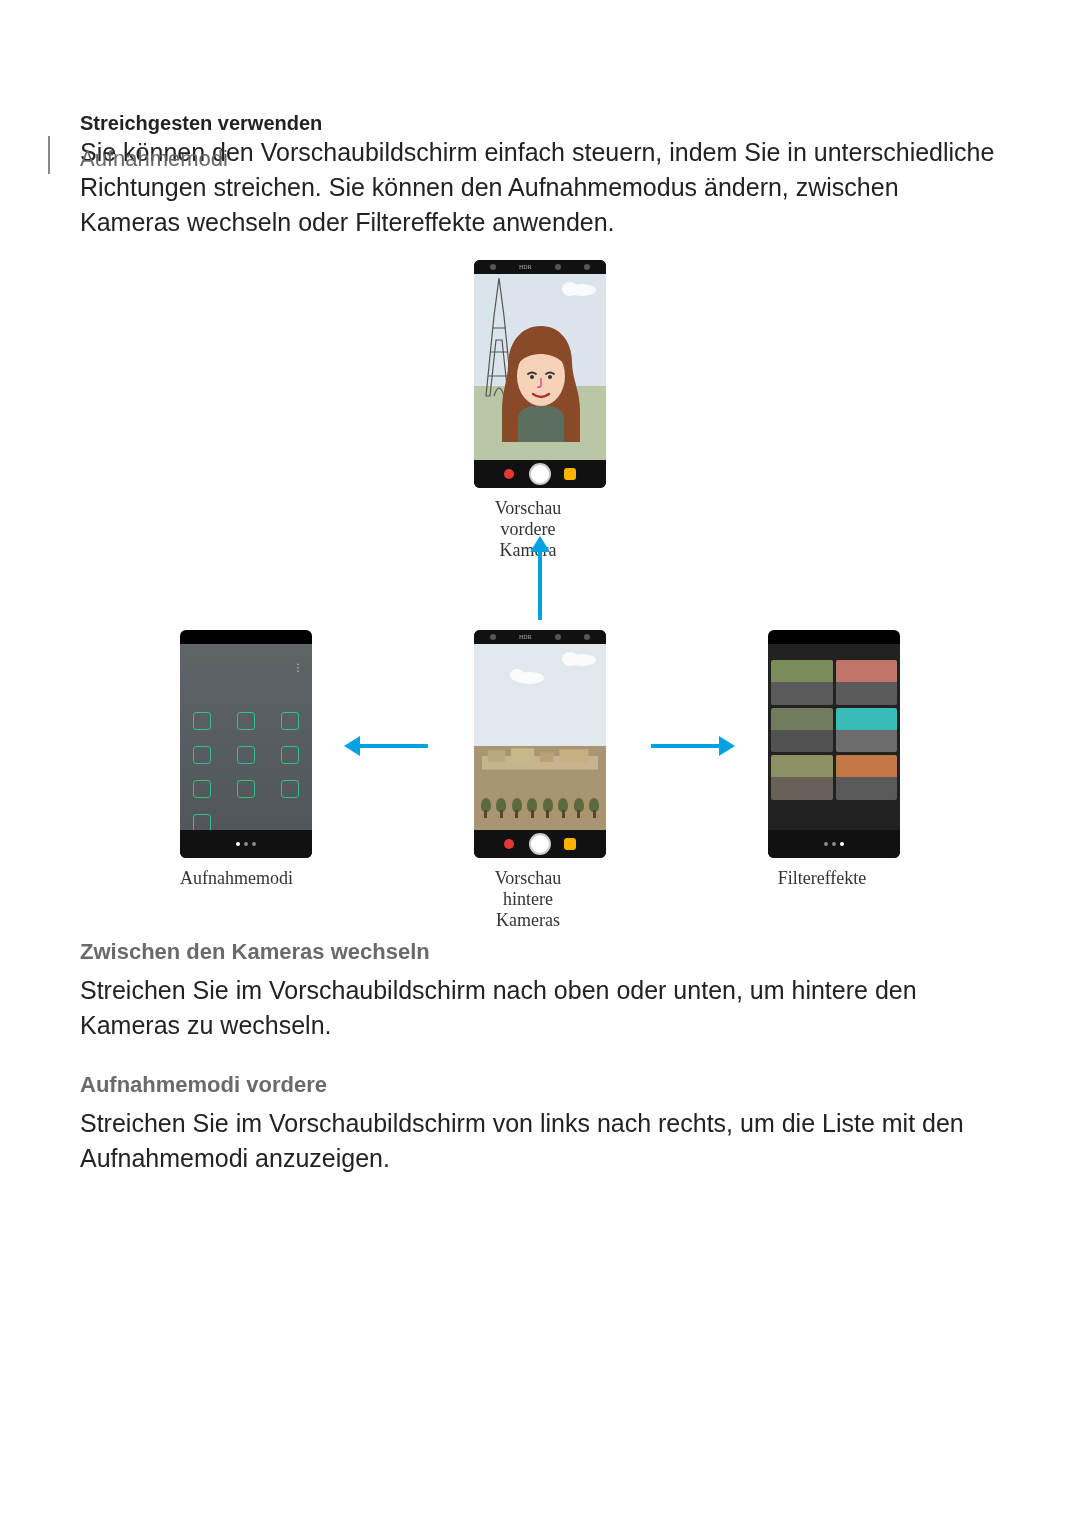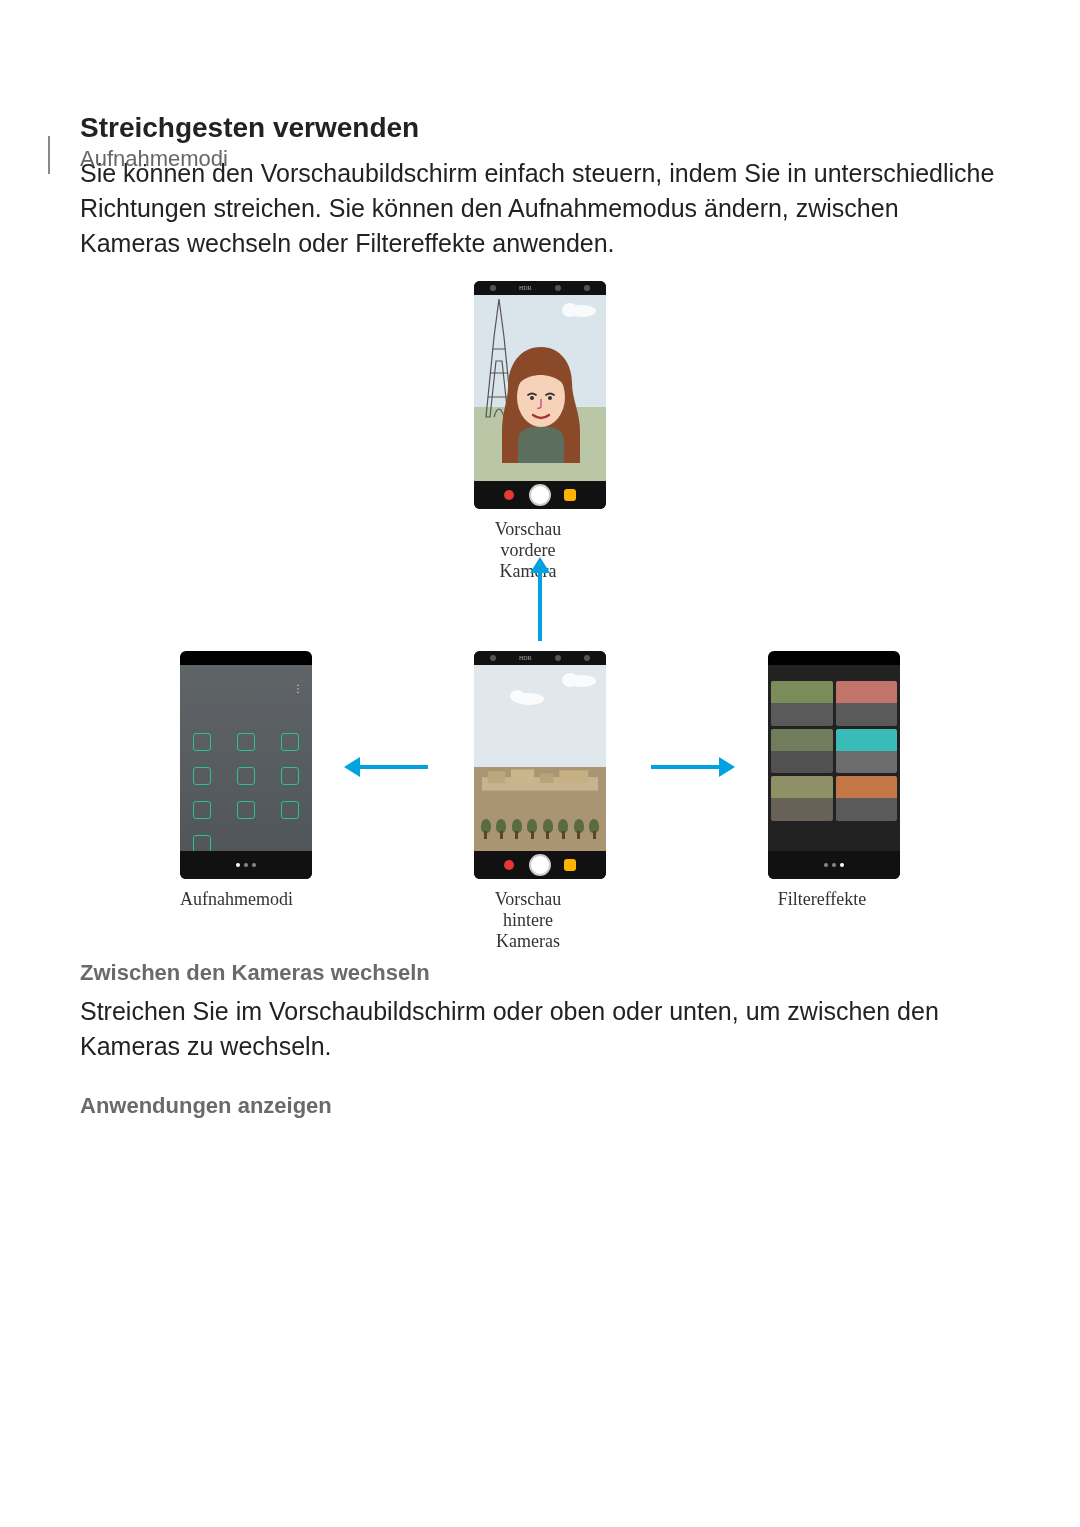--- a/index.html
+++ b/index.html
@@ -22,24 +22,24 @@
     width: 2px; height: 38px;
     background: #888;
   }
   .header-text {
     position: absolute;
     left: 80px; top: 34px;
     font-size: 22px;
     color: #666;
   }
   .h2 {
-    font-size: 28px;
+    font-size: 20px;
     font-weight: 700;
     margin-top: 112px;
-    margin-bottom: 12px;
+    margin-bottom: 0;
   }
   .body-text {
     font-size: 25px;
     line-height: 1.4;
     margin-bottom: 20px;
   }
   .h3 {
     font-size: 22px;
     font-weight: 700;
     color: #6a6a6a;
@@ -380,17 +380,18 @@
               <span class="active"></span>
             </div>
         </div>
       </div>
       <div class="caption">Filtereffekte</div>
     </div>
 
   </div>
 
   <div class="h3">Zwischen den Kameras wechseln</div>
-  <div class="body-text">Streichen Sie im Vorschaubildschirm oder oben oder unten, um zwischen den Kameras zu wechseln.</div>
-
-  <div class="h3">Anwendungen anzeigen</div>
+  <div class="body-text">Streichen Sie im Vorschaubildschirm nach oben oder unten, um hintere den Kameras zu wechseln.</div>
+
+  <div class="h3">Aufnahmemodi vordere</div>
+  <div class="body-text">Streichen Sie im Vorschaubildschirm von links nach rechts, um die Liste mit den Aufnahmemodi anzuzeigen.</div>
 
 </div>
 
 </body></html>

